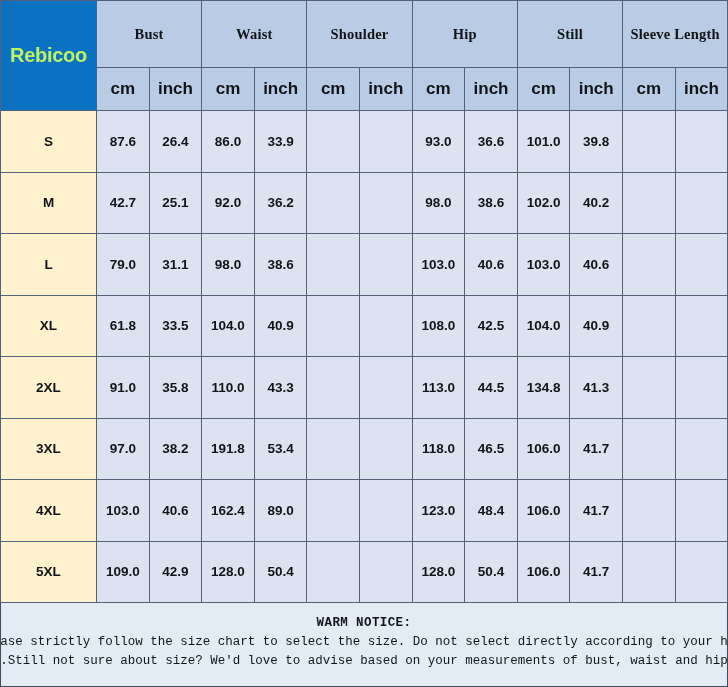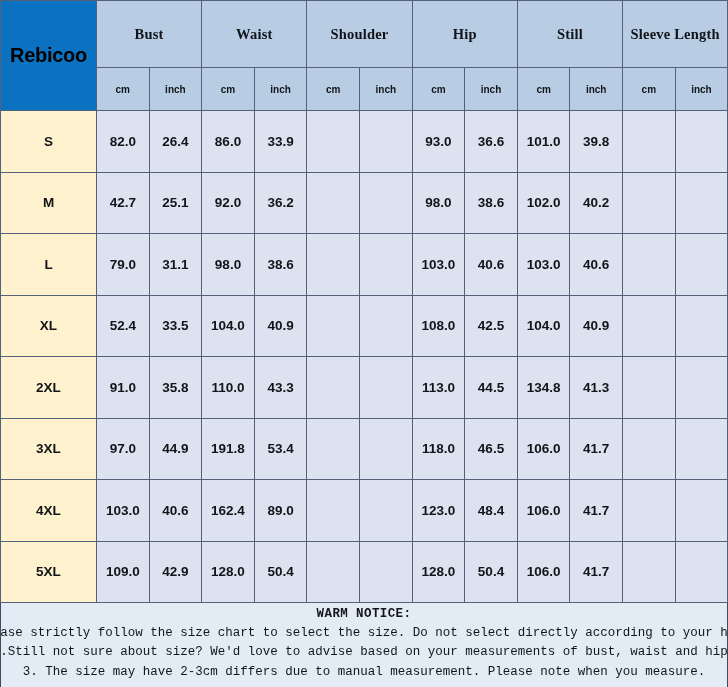--- a/index.html
+++ b/index.html
@@ -40,21 +40,21 @@
     color: #111418;
   }
 
   
   .brand-cell {
     background: #0a72c0;
     width: 96px;
     height: 108px;
   }
   .brand-text {
-    color: #000000;
+    color: #bef264;
     font-size: 20px;
     font-weight: bold;
     letter-spacing: -0.3px;
     line-height: 1;
     white-space: nowrap;
   }
 
   
   .group-head {
     background: #b8cde4;
@@ -62,21 +62,21 @@
     font-size: 14.5px;
     letter-spacing: 0.2px;
     color: #101418;
     font-family: Liberation Serif, serif;
   }
 
   
   .unit-head {
     background: #b8cde4;
     height: 42px;
-    font-size: 10px;
+    font-size: 17px;
     font-weight: normal;
     color: #16202c;
   }
 
   
   .size-cell {
     background: #fdf2cd;
     height: 60.5px;
     font-size: 13.5px;
     color: #14181d;
@@ -166,21 +166,21 @@
         <td class="unit-head">cm</td>
         <td class="unit-head">inch</td>
         <td class="unit-head">cm</td>
         <td class="unit-head">inch</td>
       </tr>
     </thead>
 
     <tbody id="chart-body">
         <tr>
           <td class="size-cell">S</td>
-          <td class="data-cell">82.0</td>
+          <td class="data-cell">87.6</td>
           <td class="data-cell">26.4</td>
           <td class="data-cell">86.0</td>
           <td class="data-cell">33.9</td>
           <td class="data-cell empty"></td>
           <td class="data-cell empty"></td>
           <td class="data-cell">93.0</td>
           <td class="data-cell">36.6</td>
           <td class="data-cell">101.0</td>
           <td class="data-cell">39.8</td>
           <td class="data-cell empty"></td>
@@ -211,21 +211,21 @@
           <td class="data-cell empty"></td>
           <td class="data-cell">103.0</td>
           <td class="data-cell">40.6</td>
           <td class="data-cell">103.0</td>
           <td class="data-cell">40.6</td>
           <td class="data-cell empty"></td>
           <td class="data-cell empty"></td>
         </tr>
         <tr>
           <td class="size-cell">XL</td>
-          <td class="data-cell">52.4</td>
+          <td class="data-cell">61.8</td>
           <td class="data-cell">33.5</td>
           <td class="data-cell">104.0</td>
           <td class="data-cell">40.9</td>
           <td class="data-cell empty"></td>
           <td class="data-cell empty"></td>
           <td class="data-cell">108.0</td>
           <td class="data-cell">42.5</td>
           <td class="data-cell">104.0</td>
           <td class="data-cell">40.9</td>
           <td class="data-cell empty"></td>
@@ -242,21 +242,21 @@
           <td class="data-cell">113.0</td>
           <td class="data-cell">44.5</td>
           <td class="data-cell">134.8</td>
           <td class="data-cell">41.3</td>
           <td class="data-cell empty"></td>
           <td class="data-cell empty"></td>
         </tr>
         <tr>
           <td class="size-cell">3XL</td>
           <td class="data-cell">97.0</td>
-          <td class="data-cell">44.9</td>
+          <td class="data-cell">38.2</td>
           <td class="data-cell">191.8</td>
           <td class="data-cell">53.4</td>
           <td class="data-cell empty"></td>
           <td class="data-cell empty"></td>
           <td class="data-cell">118.0</td>
           <td class="data-cell">46.5</td>
           <td class="data-cell">106.0</td>
           <td class="data-cell">41.7</td>
           <td class="data-cell empty"></td>
           <td class="data-cell empty"></td>
@@ -291,16 +291,15 @@
           <td class="data-cell empty"></td>
           <td class="data-cell empty"></td>
         </tr>
       </tbody>
   </table>
 
   <div class="notice">
     <div class="notice-title">WARM NOTICE:</div>
     <div class="notice-line">1. Please strictly follow the size chart to select the size. Do not select directly according to your habits.</div>
     <div class="notice-line">2.Still not sure about size? We'd love to advise based on your measurements of bust, waist and hip.</div>
-    <div class="notice-line">3. The size may have 2-3cm differs due to manual measurement. Please note when you measure.</div>
   </div>
 
 </div>
 
 </body></html>

